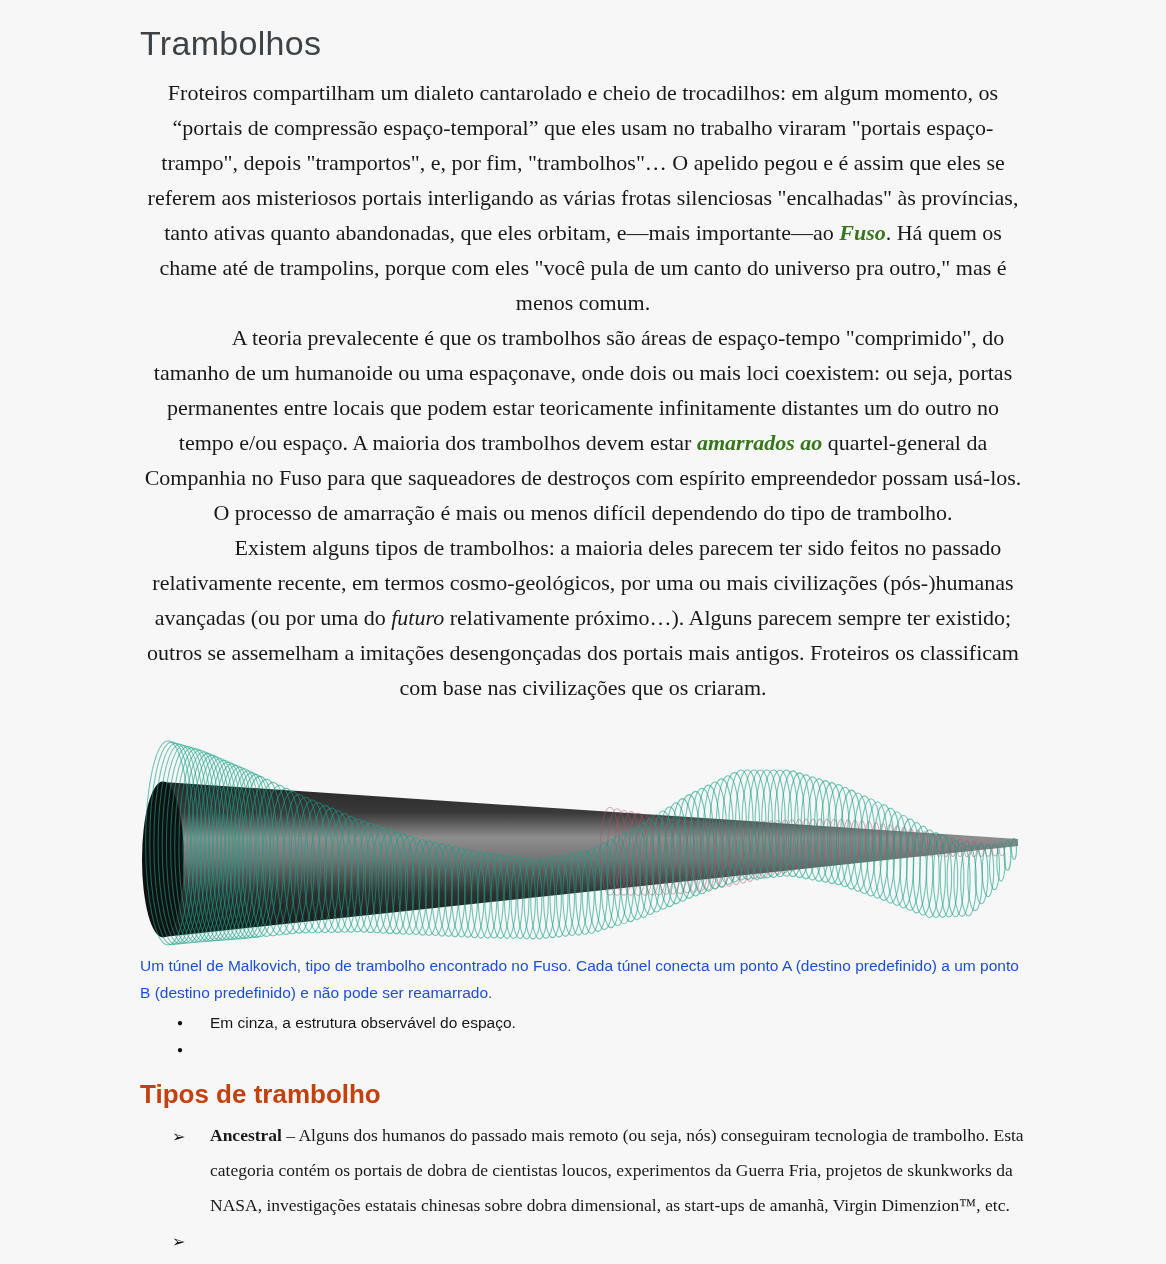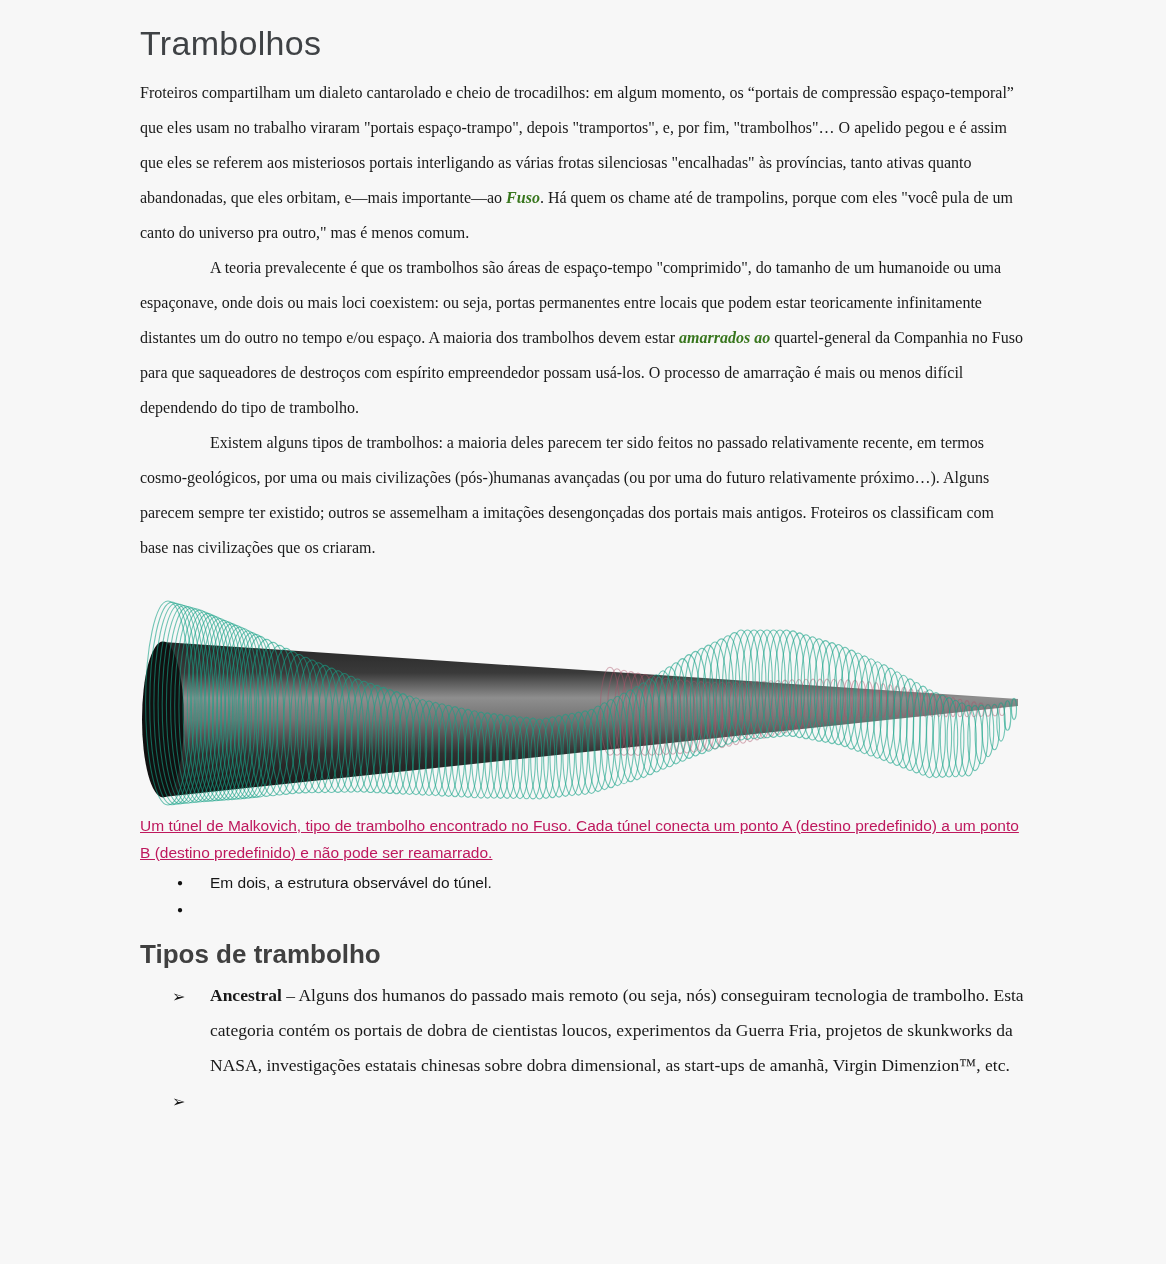--- a/index.html
+++ b/index.html
@@ -15,54 +15,54 @@
     font-family:"Liberation Sans",sans-serif;
     font-weight:300;
     font-size:34px;
     letter-spacing:.3px;
     color:var(--title,#3f4245);
     margin:8px 0 11px 0;
     line-height:42px;
   }
   p.body-para{
     font-family:"Liberation Serif",serif;
-    font-size:16px;
+    font-size:22px;
     line-height:35px;
     color:var(--text,#191919);
     margin:0;
+    text-align:center;
   }
   p.indent{text-indent:70px;}
   .run-link{color:var(--link,#38761d);font-weight:700;font-style:italic;cursor:pointer;}
-  .run-italic{}
+  .run-italic{font-style:italic;}
   .run-bold{font-weight:700;}
   figure.tunnel{margin:20px 0 6px 0;padding:0;height:222px;}
   figure.tunnel svg{display:block;}
   .figure-caption{
     font-family:"Liberation Sans",sans-serif;
     font-size:15.5px;
     line-height:26.5px;
-    color:#be185d;
+    color:#1d4ed8;
     margin:0;
-    text-decoration:underline;
   }
   ul.caption-bullets{
     list-style:none;margin:3px 0 0 0;padding:0;
     font-family:"Liberation Sans",sans-serif;
     font-size:15.5px;line-height:27px;color:#161616;
   }
   ul.caption-bullets li{position:relative;padding-left:70px;}
   ul.caption-bullets .dot{
     position:absolute;left:37px;top:0;font-size:10px;line-height:27px;color:#111;
   }
   h2.section-heading{
     font-family:"Liberation Sans",sans-serif;
     font-weight:700;
     font-size:26px;
     line-height:32px;
-    color:#404040;
+    color:#c2410c;
     margin:42px 0 8px 0;
   }
   ul.arrow-list{
     list-style:none;margin:0;padding:0;
     font-family:"Liberation Serif",serif;
     font-size:17.5px;line-height:35px;color:var(--text,#191919);
   }
   ul.arrow-list li{position:relative;padding-left:70px;}
   ul.arrow-list .arrow{
     position:absolute;left:32px;top:1px;font-size:16px;color:#141414;
@@ -293,21 +293,21 @@
           <ellipse cx="874.0" cy="124.0" rx="2.5" ry="10.6" fill="none" stroke="#15a287" stroke-width="1.1" opacity="0.6"></ellipse>
         </g>
     </svg>
   </figure>
 
   <p class="figure-caption">Um túnel de Malkovich, tipo de trambolho encontrado no Fuso. Cada túnel conecta um ponto A (destino predefinido) a um ponto B (destino predefinido) e não pode ser reamarrado.</p>
 
   <ul class="caption-bullets">
     <li>
       <span class="dot">●</span>
-      <span>Em dois, a estrutura observável do túnel.</span>
+      <span>Em cinza, a estrutura observável do espaço.</span>
     </li>
     <li>
       <span class="dot">●</span>
     </li>
   </ul>
 
   <h2 class="section-heading">Tipos de trambolho</h2>
 
   <ul class="arrow-list">
     <li>

